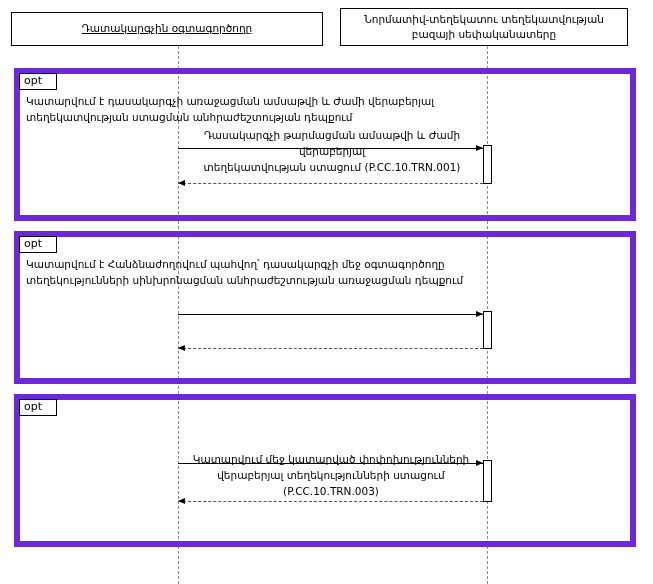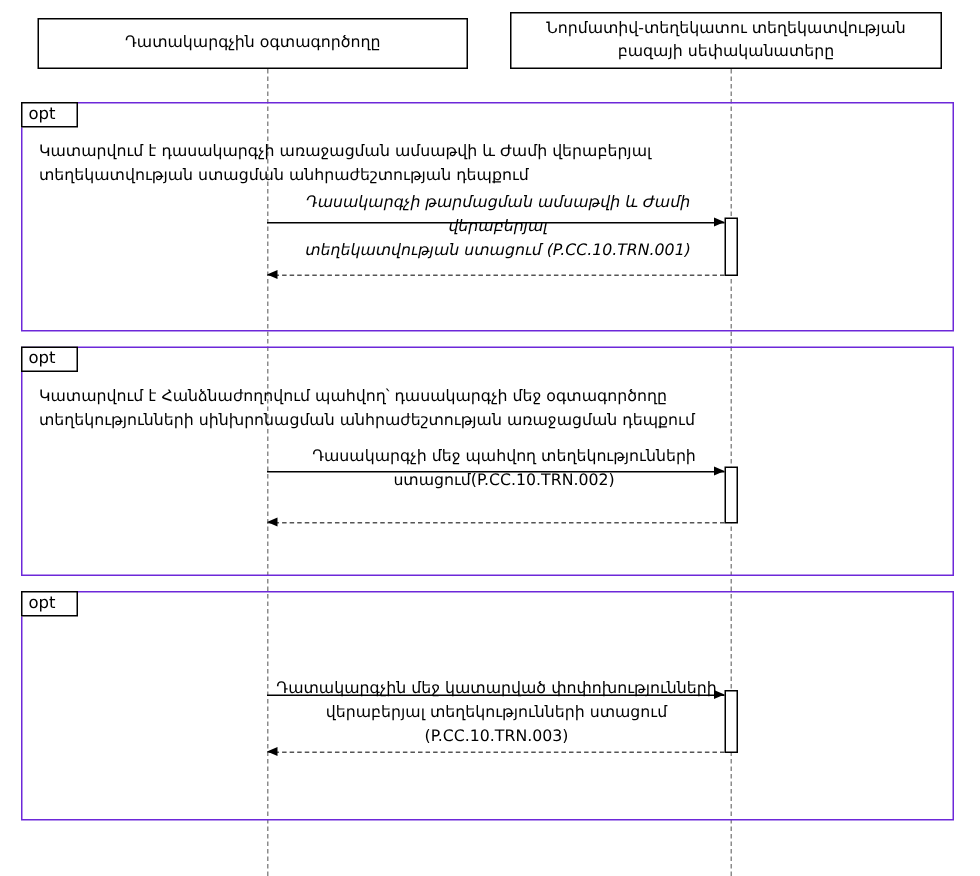--- a/index.html
+++ b/index.html
@@ -41,21 +41,21 @@
     padding: 2px 6px;
     font-size: 10.5px;
     line-height: 1.45;
     color: #000000;
   }
 
   
   .fragment {
     position: absolute;
     box-sizing: border-box;
-    border: 1px solid #6d28d9;
+    border: 6px solid #6d28d9;
     background: transparent;
     text-align: center;
   }
   .fragment-label {
     position: absolute;
     left: -1px;
     top: -1px;
     box-sizing: border-box;
     border: 1px solid #000000;
     background: #ffffff;
@@ -122,67 +122,65 @@
   }
 </style>
 </head>
 <body>
 
 <div id="diagram">
 
   <div class="lifeline" style="left:178px;"></div>
   <div class="lifeline" style="left:487px;"></div>
 
-  <div class="participant" style="left:25px; top:12px; width:287px; height:34px;">
+  <div class="participant" style="left:11px; top:12px; width:312px; height:34px;text-decoration:underline;">
     <span>Դատակարգչին օգտագործողը</span>
   </div>
 
   <div class="participant" style="left:340px; top:8px; width:288px; height:38px;">
     <span>Նորմատիվ-տեղեկատու տեղեկատվության բազայի սեփականատերը</span>
   </div>
 
   <div class="fragment" style="left:14px; top:68px; width:622px; height:153px;">
     <div class="fragment-label">opt</div>
   </div>
   <div class="guard-text" style="left:26px; top:93px; width:560px;">Կատարվում է դասակարգչի առաջացման ամսաթվի և Ժամի վերաբերյալ
 տեղեկատվության ստացման անհրաժեշտության դեպքում</div>
 
-  <div class="msg-label" style="left:176px; top:128px; width:312px;font-style:italic;">Դասակարգչի թարմացման ամսաթվի և Ժամի վերաբերյալ
+  <div class="msg-label" style="left:176px; top:128px; width:312px;">Դասակարգչի թարմացման ամսաթվի և Ժամի վերաբերյալ
 տեղեկատվության ստացում (P.CC.10.TRN.001)</div>
 
   <div class="activation" style="left:483px; top:145px; height:39px;"></div>
 
   <div class="arrow-line arrow-call" style="left:178px; top:148px; width:305px;"></div>
   <div class="arrowhead-right" style="left:476px; top:144.5px;"></div>
 
   <div class="arrow-line arrow-return" style="left:178px; top:183px; width:305px;"></div>
   <div class="arrowhead-left" style="left:178px; top:179.5px;"></div>
 
   <div class="fragment" style="left:14px; top:231px; width:622px; height:153px;">
     <div class="fragment-label">opt</div>
   </div>
   <div class="guard-text" style="left:26px; top:256px; width:590px;">Կատարվում է Հանձնաժողովում պահվող՝ դասակարգչի մեջ օգտագործողը
 տեղեկությունների սինխրոնացման անհրաժեշտության առաջացման դեպքում</div>
 
-  <div class="msg-label" style="left:186px; top:297px; width:300px;">Դասակարգչի մեջ պահվող տեղեկությունների
-ստացում(P.CC.10.TRN.002)</div>
 
   <div class="activation" style="left:483px; top:311px; height:38px;"></div>
 
   <div class="arrow-line arrow-call" style="left:178px; top:314px; width:305px;"></div>
   <div class="arrowhead-right" style="left:476px; top:310.5px;"></div>
 
   <div class="arrow-line arrow-return" style="left:178px; top:348px; width:305px;"></div>
   <div class="arrowhead-left" style="left:178px; top:344.5px;"></div>
 
   <div class="fragment" style="left:14px; top:394px; width:622px; height:153px;">
     <div class="fragment-label">opt</div>
   </div>
 
-  <div class="msg-label" style="left:170px; top:452px; width:322px;">Դատակարգչին մեջ կատարված փոփոխությունների
+  <div class="msg-label" style="left:170px; top:452px; width:322px;">Կատարվում մեջ կատարված փոփոխությունների
 վերաբերյալ տեղեկությունների ստացում (P.CC.10.TRN.003)</div>
 
   <div class="activation" style="left:483px; top:460px; height:42px;"></div>
 
   <div class="arrow-line arrow-call" style="left:178px; top:463px; width:305px;"></div>
   <div class="arrowhead-right" style="left:476px; top:459.5px;"></div>
 
   <div class="arrow-line arrow-return" style="left:178px; top:501px; width:305px;"></div>
   <div class="arrowhead-left" style="left:178px; top:497.5px;"></div>
 

